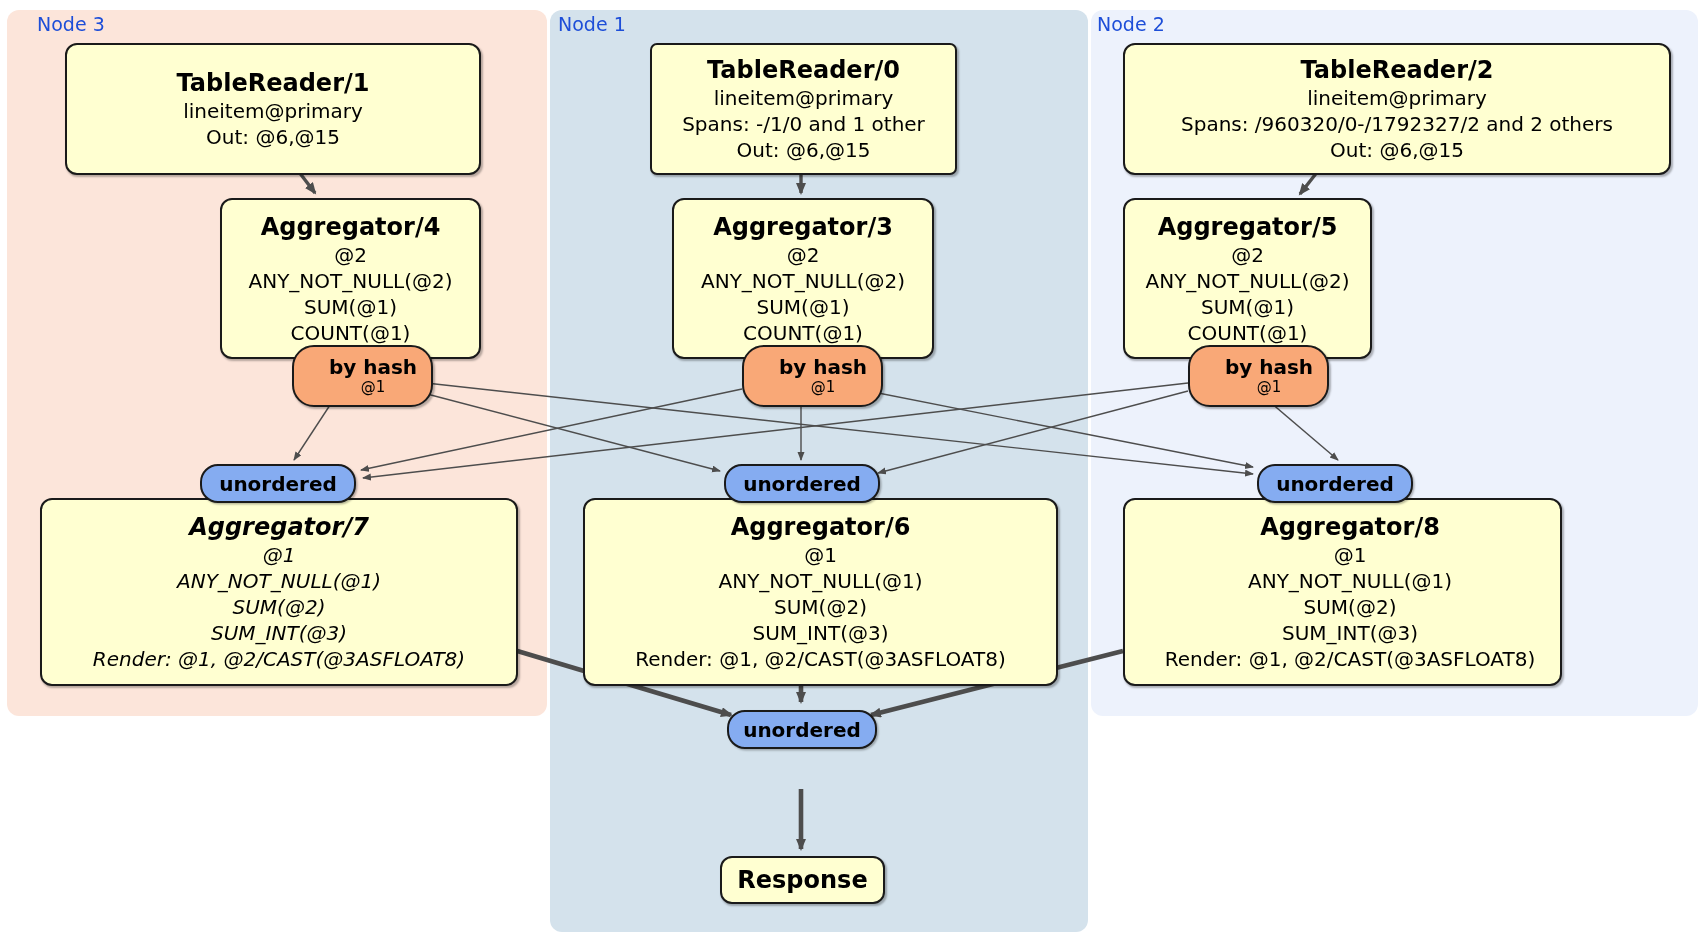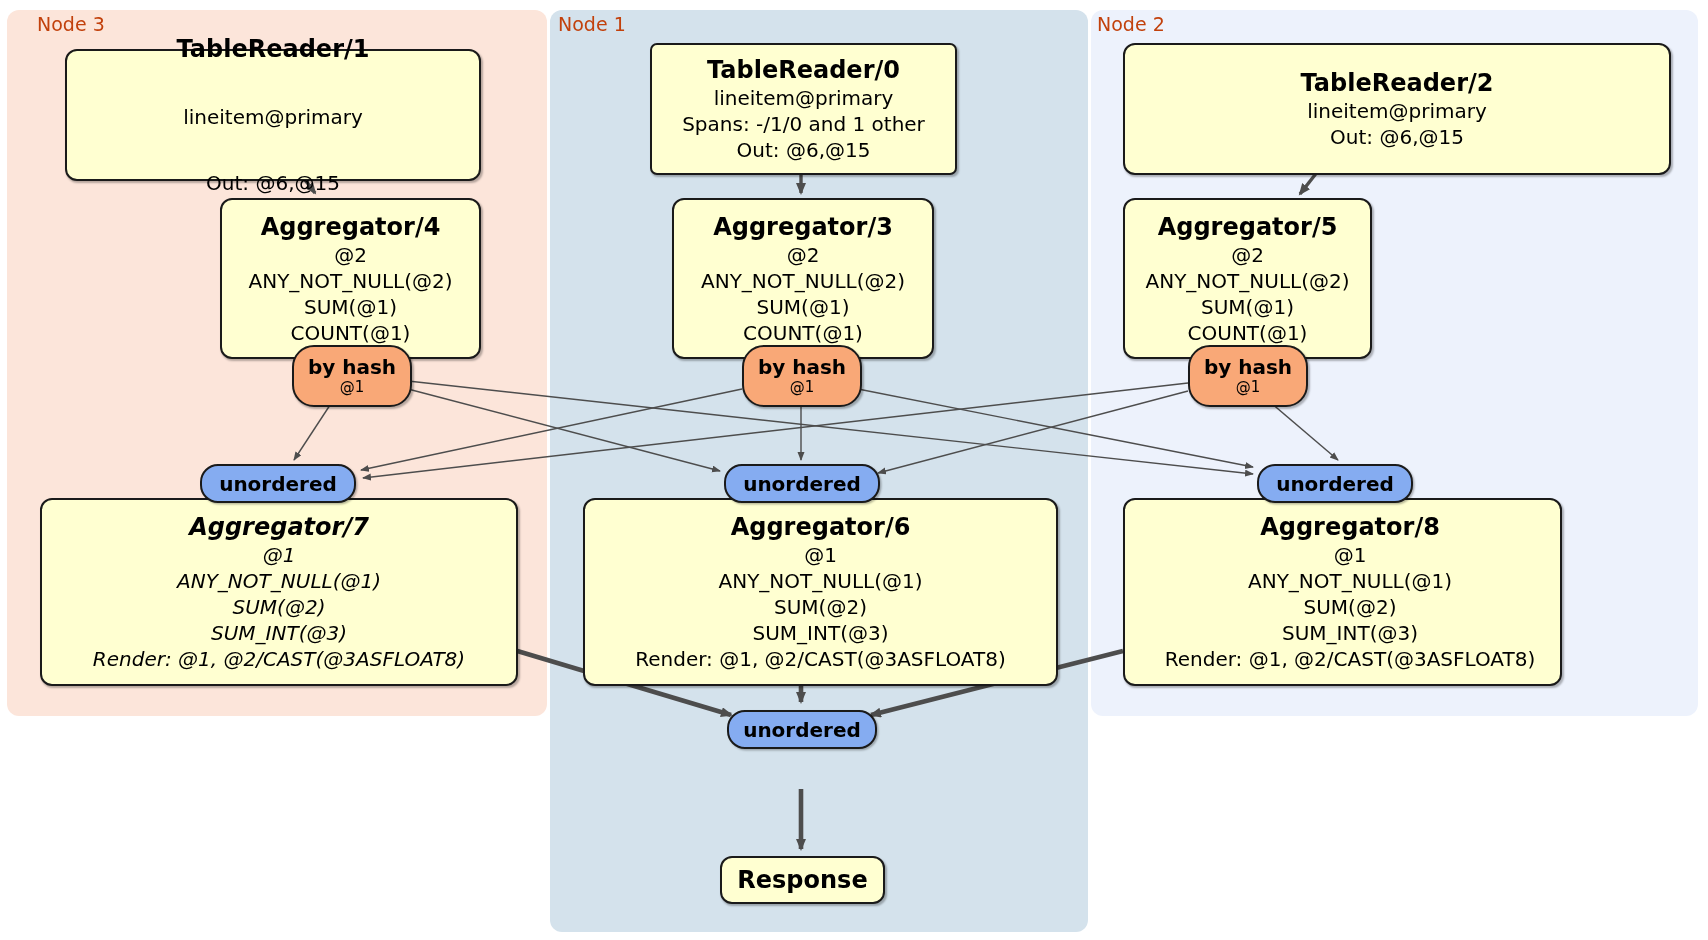--- a/index.html
+++ b/index.html
@@ -1,32 +1,32 @@
 <!DOCTYPE html>
 <html style="--box-fill: #ffffd1; --box-border: #1a1a1a; --router-fill: #f9a877; --sync-fill: #85acf1; --edge: #4d4d4d; --region-node3: #fce5da; --region-node1: #d4e2ec; --region-node2: #edf2fc;"><head>
 <meta charset="utf-8">
 <style>
   html,body{margin:0;padding:0;background:#ffffff;}
   body{width:1708px;height:940px;font-family:"DejaVu Sans","Liberation Sans",sans-serif;color:#000;}
   #stage{position:relative;width:1708px;height:940px;overflow:hidden;background:#fff;}
   .region{position:absolute;border-radius:12px;z-index:1;}
-  .region-label{position:absolute;font-size:19px;line-height:22px;color:#c2410c;white-space:nowrap;}
+  .region-label{position:absolute;font-size:19px;line-height:22px;color:#1d4ed8;white-space:nowrap;}
   #edges{position:absolute;left:0;top:0;z-index:2;pointer-events:none;}
   .e-thin{stroke:var(--edge);stroke-width:1.4;fill:none;}
   .e-mid{stroke:var(--edge);stroke-width:3.4;fill:none;}
   .e-thick{stroke:var(--edge);stroke-width:4.6;fill:none;}
   .ah{fill:var(--edge);}
   .box{position:absolute;background:var(--box-fill);border:2px solid var(--box-border);border-radius:12px;
        display:flex;flex-direction:column;align-items:center;justify-content:center;text-align:center;
        box-shadow:1.5px 2px 2px rgba(0,0,0,0.28);z-index:3;}
   .box-title{font-weight:bold;font-size:24px;line-height:30px;white-space:nowrap;}
   .box-line{font-size:20px;line-height:26px;white-space:nowrap;}
   .router{position:absolute;width:116px;height:58px;background:var(--router-fill);border:2px solid var(--box-border);
           border-radius:22px;display:flex;flex-direction:column;align-items:center;justify-content:center;
-          box-shadow:1.5px 2px 2px rgba(0,0,0,0.28);z-index:4;}
+          box-shadow:1.5px 2px 2px rgba(0,0,0,0.28);z-index:4;padding-left:21px;}
   .router-label{font-weight:bold;font-size:20px;line-height:23px;}
   .router-detail{font-size:15px;line-height:17px;}
   .sync{position:absolute;height:35px;background:var(--sync-fill);border:2px solid var(--box-border);
         border-radius:18px;display:flex;align-items:center;justify-content:center;font-weight:bold;font-size:20px;
         box-shadow:1.5px 1.5px 2px rgba(0,0,0,0.28);z-index:4;white-space:nowrap;}
 </style>
 </head>
 <body>
 
 <div id="stage">
@@ -63,21 +63,21 @@
     <line class="e-thin" x1="1188" y1="391" x2="878" y2="473" marker-end="url(#ah-s)"></line>
     <line class="e-thin" x1="1270" y1="402" x2="1338" y2="460" marker-end="url(#ah-s)"></line>
 
     <line class="e-thick" x1="514" y1="650" x2="731" y2="715" marker-end="url(#ah-l)"></line>
     <line class="e-thick" x1="801" y1="683" x2="801" y2="702" marker-end="url(#ah-l)"></line>
     <line class="e-thick" x1="1123" y1="651" x2="871" y2="715" marker-end="url(#ah-l)"></line>
 
     <line class="e-thick" x1="801" y1="789" x2="801" y2="849" marker-end="url(#ah-l)"></line>
   </svg>
 
-  <div class="box" style="left:65px;top:49px;width:412px;height:128px;gap:40px;">
+  <div class="box" style="left:65px;top:43px;width:412px;height:128px;">
     <div class="box-title">TableReader/1</div>
     <div class="box-line">lineitem@primary</div>
     <div class="box-line">Out: @6,@15</div>
   </div>
   <div class="box" style="left:220px;top:198px;width:257px;height:157px;">
     <div class="box-title">Aggregator/4</div>
     <div class="box-line">@2</div>
     <div class="box-line">ANY_NOT_NULL(@2)</div>
     <div class="box-line">SUM(@1)</div>
     <div class="box-line">COUNT(@1)</div>
@@ -119,20 +119,21 @@
     <div class="box-line">@1</div>
     <div class="box-line">ANY_NOT_NULL(@1)</div>
     <div class="box-line">SUM(@2)</div>
     <div class="box-line">SUM_INT(@3)</div>
     <div class="box-line">Render: @1, @2/CAST(@3ASFLOAT8)</div>
   </div>
 
   <div class="box" style="left:1123px;top:43px;width:544px;height:128px;">
     <div class="box-title">TableReader/2</div>
     <div class="box-line">lineitem@primary</div>
+    <div class="box-line">Spans: /960320/0-/1792327/2 and 2 others</div>
     <div class="box-line">Out: @6,@15</div>
   </div>
   <div class="box" style="left:1123px;top:198px;width:245px;height:157px;">
     <div class="box-title">Aggregator/5</div>
     <div class="box-line">@2</div>
     <div class="box-line">ANY_NOT_NULL(@2)</div>
     <div class="box-line">SUM(@1)</div>
     <div class="box-line">COUNT(@1)</div>
   </div>
   <div class="router" style="left:1188px;top:345px;">

